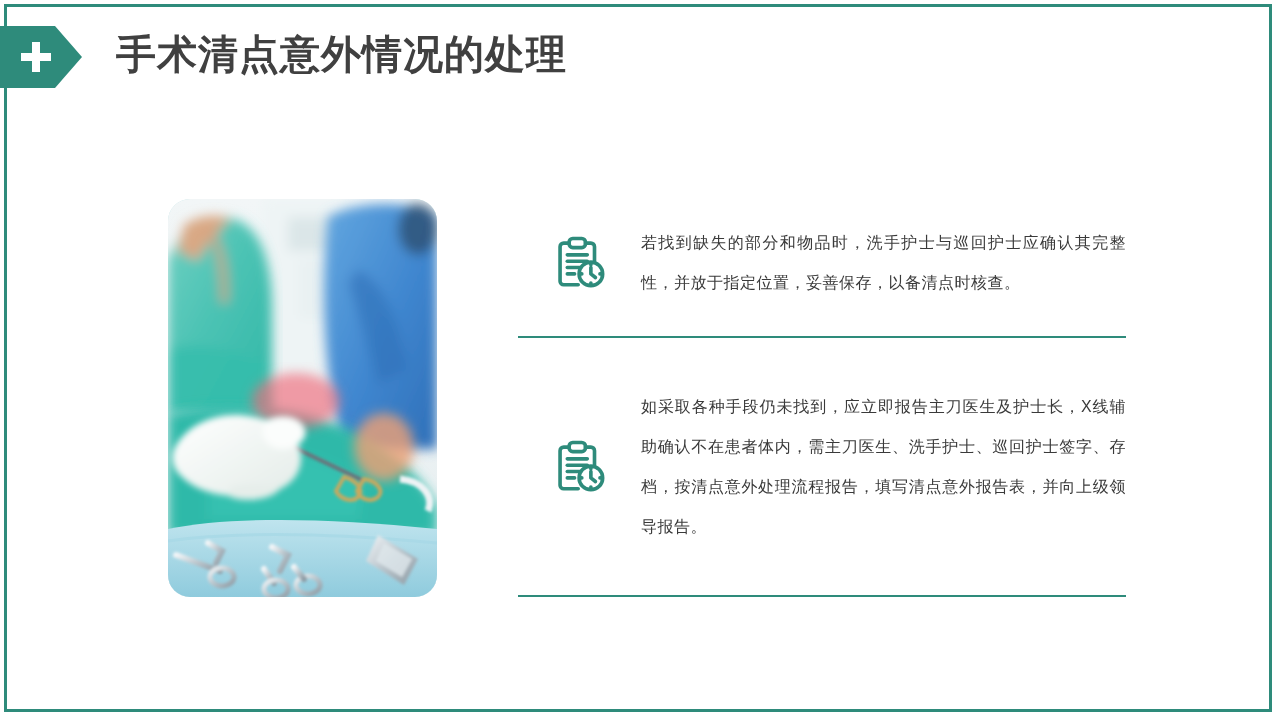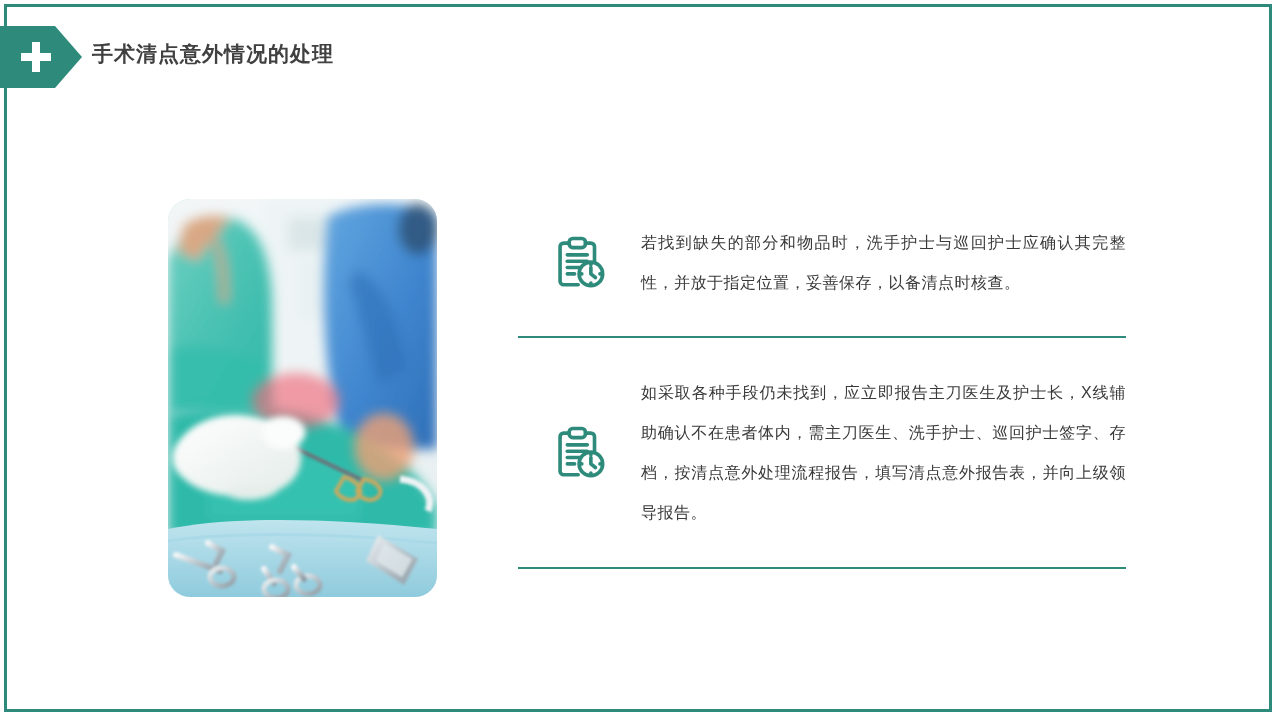--- a/index.html
+++ b/index.html
@@ -79,23 +79,23 @@
   }
   .plus-icon::after {
     left: 0;
     top: 11px;
     width: 30px;
     height: 8px;
   }
 
   .page-title {
     position: absolute;
-    left: 92px;
+    left: 116px;
     top: 6px;
-    font-size: 21px;
+    font-size: 40px;
     font-weight: bold;
     color: #404040;
     letter-spacing: 1px;
     white-space: nowrap;
     line-height: 44px;
   }
 
   
   .photo {
     position: absolute;
@@ -115,21 +115,21 @@
     left: 518px;
     top: 190px;
     width: 608px;
   }
   .item {
     position: relative;
     display: flex;
     align-items: center;
   }
   .item-1 { height: 146px; }
-  .item-2 { height: 229px; }
+  .item-2 { height: 257px; }
 
   .divider {
     height: 2px;
     background: #2e8b7b;
     width: 608px;
   }
 
   .item-icon {
     flex: 0 0 auto;
     width: 58px;

